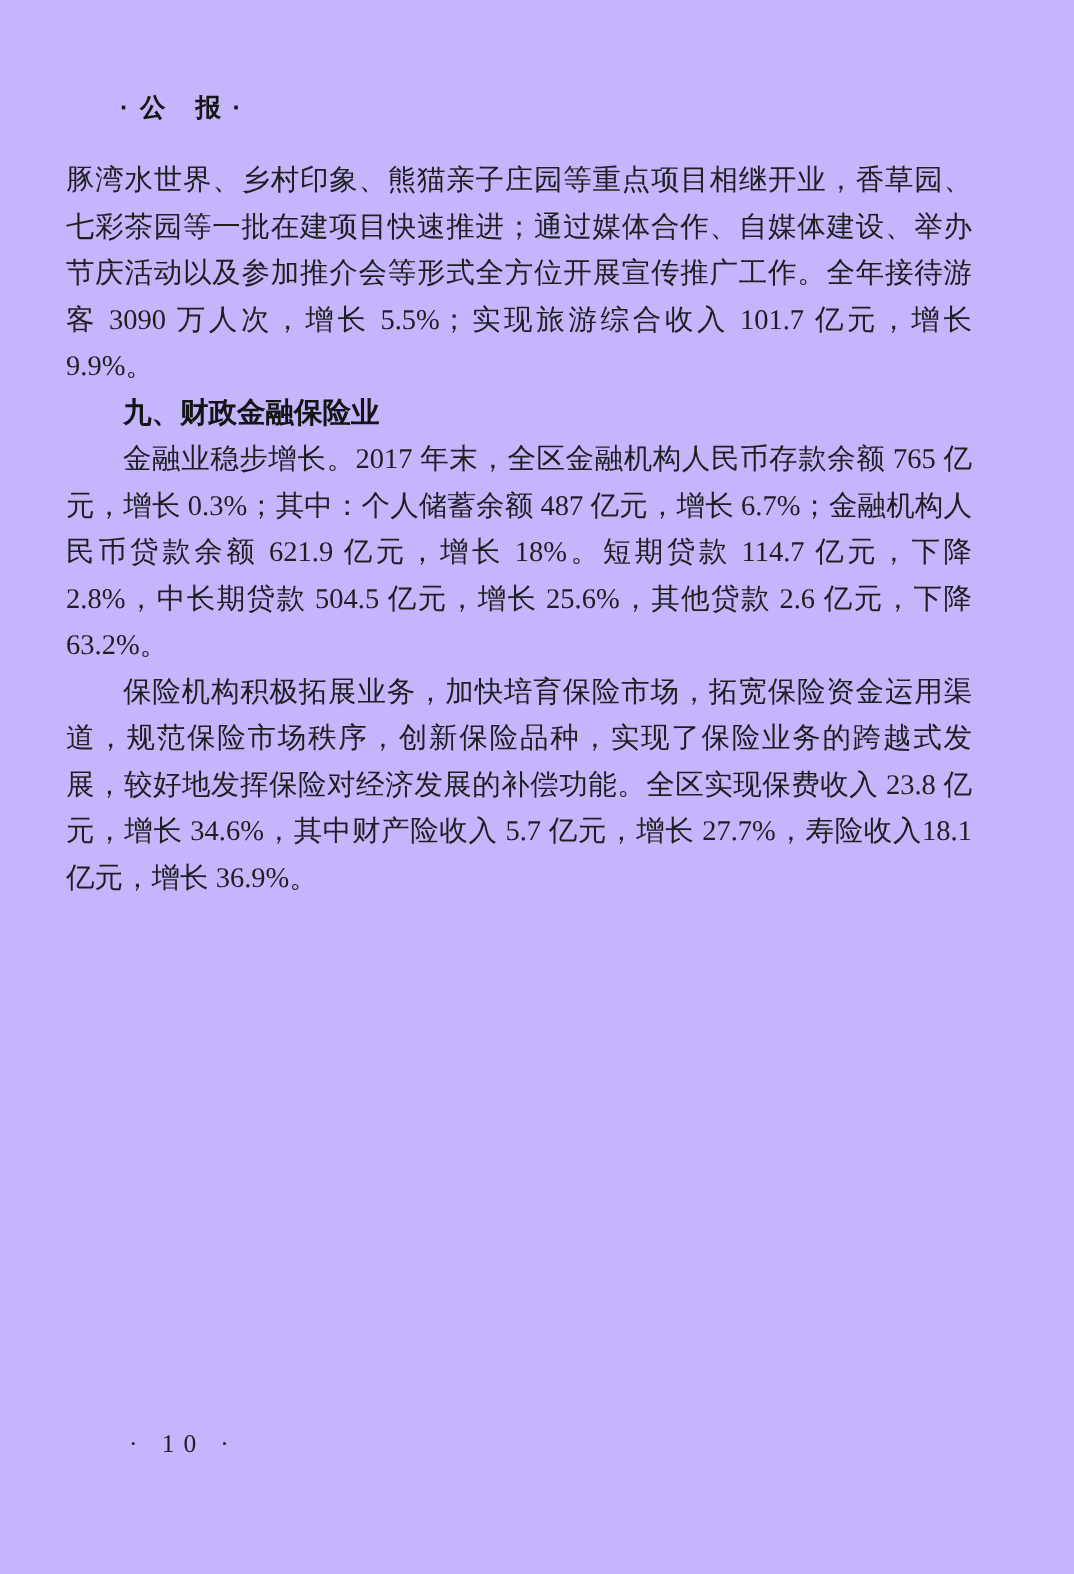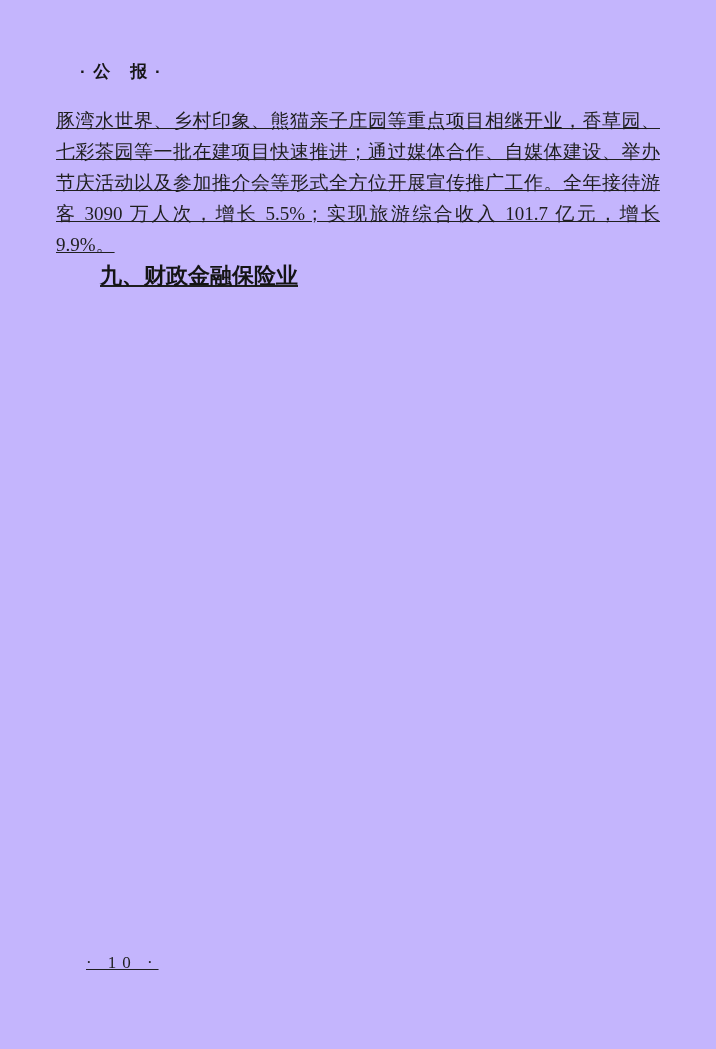--- a/index.html
+++ b/index.html
@@ -23,66 +23,66 @@
     top: 60px;
     font-family: "Liberation Sans", "DejaVu Sans", sans-serif;
     font-weight: 700;
     font-size: 17px;
     letter-spacing: 0.45em;
     color: #161616;
     white-space: nowrap;
   }
   .content {
     position: absolute;
-    left: 56px;
+    left: 44px;
     top: 105px;
     width: 604px;
     font-size: 19px;
     line-height: 31px;
     text-align: justify;
     text-justify: inter-ideograph;
     color: #1f1f1f;
-    text-decoration: underline;
   }
   .content p, .content h2 {
     margin: 0;
     padding: 0;
   }
   .para {
     text-indent: 2em;
   }
   .para.no-indent {
     text-indent: 0;
   }
   .heading {
     font-family: "Liberation Sans", "DejaVu Sans", sans-serif;
     font-weight: 700;
-    font-size: 22px;
+    font-size: 19px;
     line-height: 31px;
     text-indent: 2em;
     color: #141414;
   }
   .footer {
     position: absolute;
     left: 86px;
     top: 953px;
     font-size: 17px;
     letter-spacing: 0.35em;
     color: #1f1f1f;
     white-space: nowrap;
-    text-decoration: underline;
   }
 </style>
 </head>
 <body>
 
 <div class="page">
 
   <div class="header">·公 报·</div>
 
   <div class="content">
     <p class="para no-indent">豚湾水世界、乡村印象、熊猫亲子庄园等重点项目相继开业，香草园、七彩茶园等一批在建项目快速推进；通过媒体合作、自媒体建设、举办节庆活动以及参加推介会等形式全方位开展宣传推广工作。全年接待游客 3090 万人次，增长 5.5%；实现旅游综合收入 101.7 亿元，增长 9.9%。</p>
     <h2 class="heading">九、财政金融保险业</h2>
+    <p class="para">金融业稳步增长。2017 年末，全区金融机构人民币存款余额 765 亿元，增长 0.3%；其中：个人储蓄余额 487 亿元，增长 6.7%；金融机构人民币贷款余额 621.9 亿元，增长 18%。短期贷款 114.7 亿元，下降 2.8%，中长期贷款 504.5 亿元，增长 25.6%，其他贷款 2.6 亿元，下降 63.2%。</p>
+    <p class="para">保险机构积极拓展业务，加快培育保险市场，拓宽保险资金运用渠道，规范保险市场秩序，创新保险品种，实现了保险业务的跨越式发展，较好地发挥保险对经济发展的补偿功能。全区实现保费收入 23.8 亿元，增长 34.6%，其中财产险收入 5.7 亿元，增长 27.7%，寿险收入18.1 亿元，增长 36.9%。</p>
   </div>
 
   <div class="footer">· 10 ·</div>
 
 </div>
 
 </body></html>

